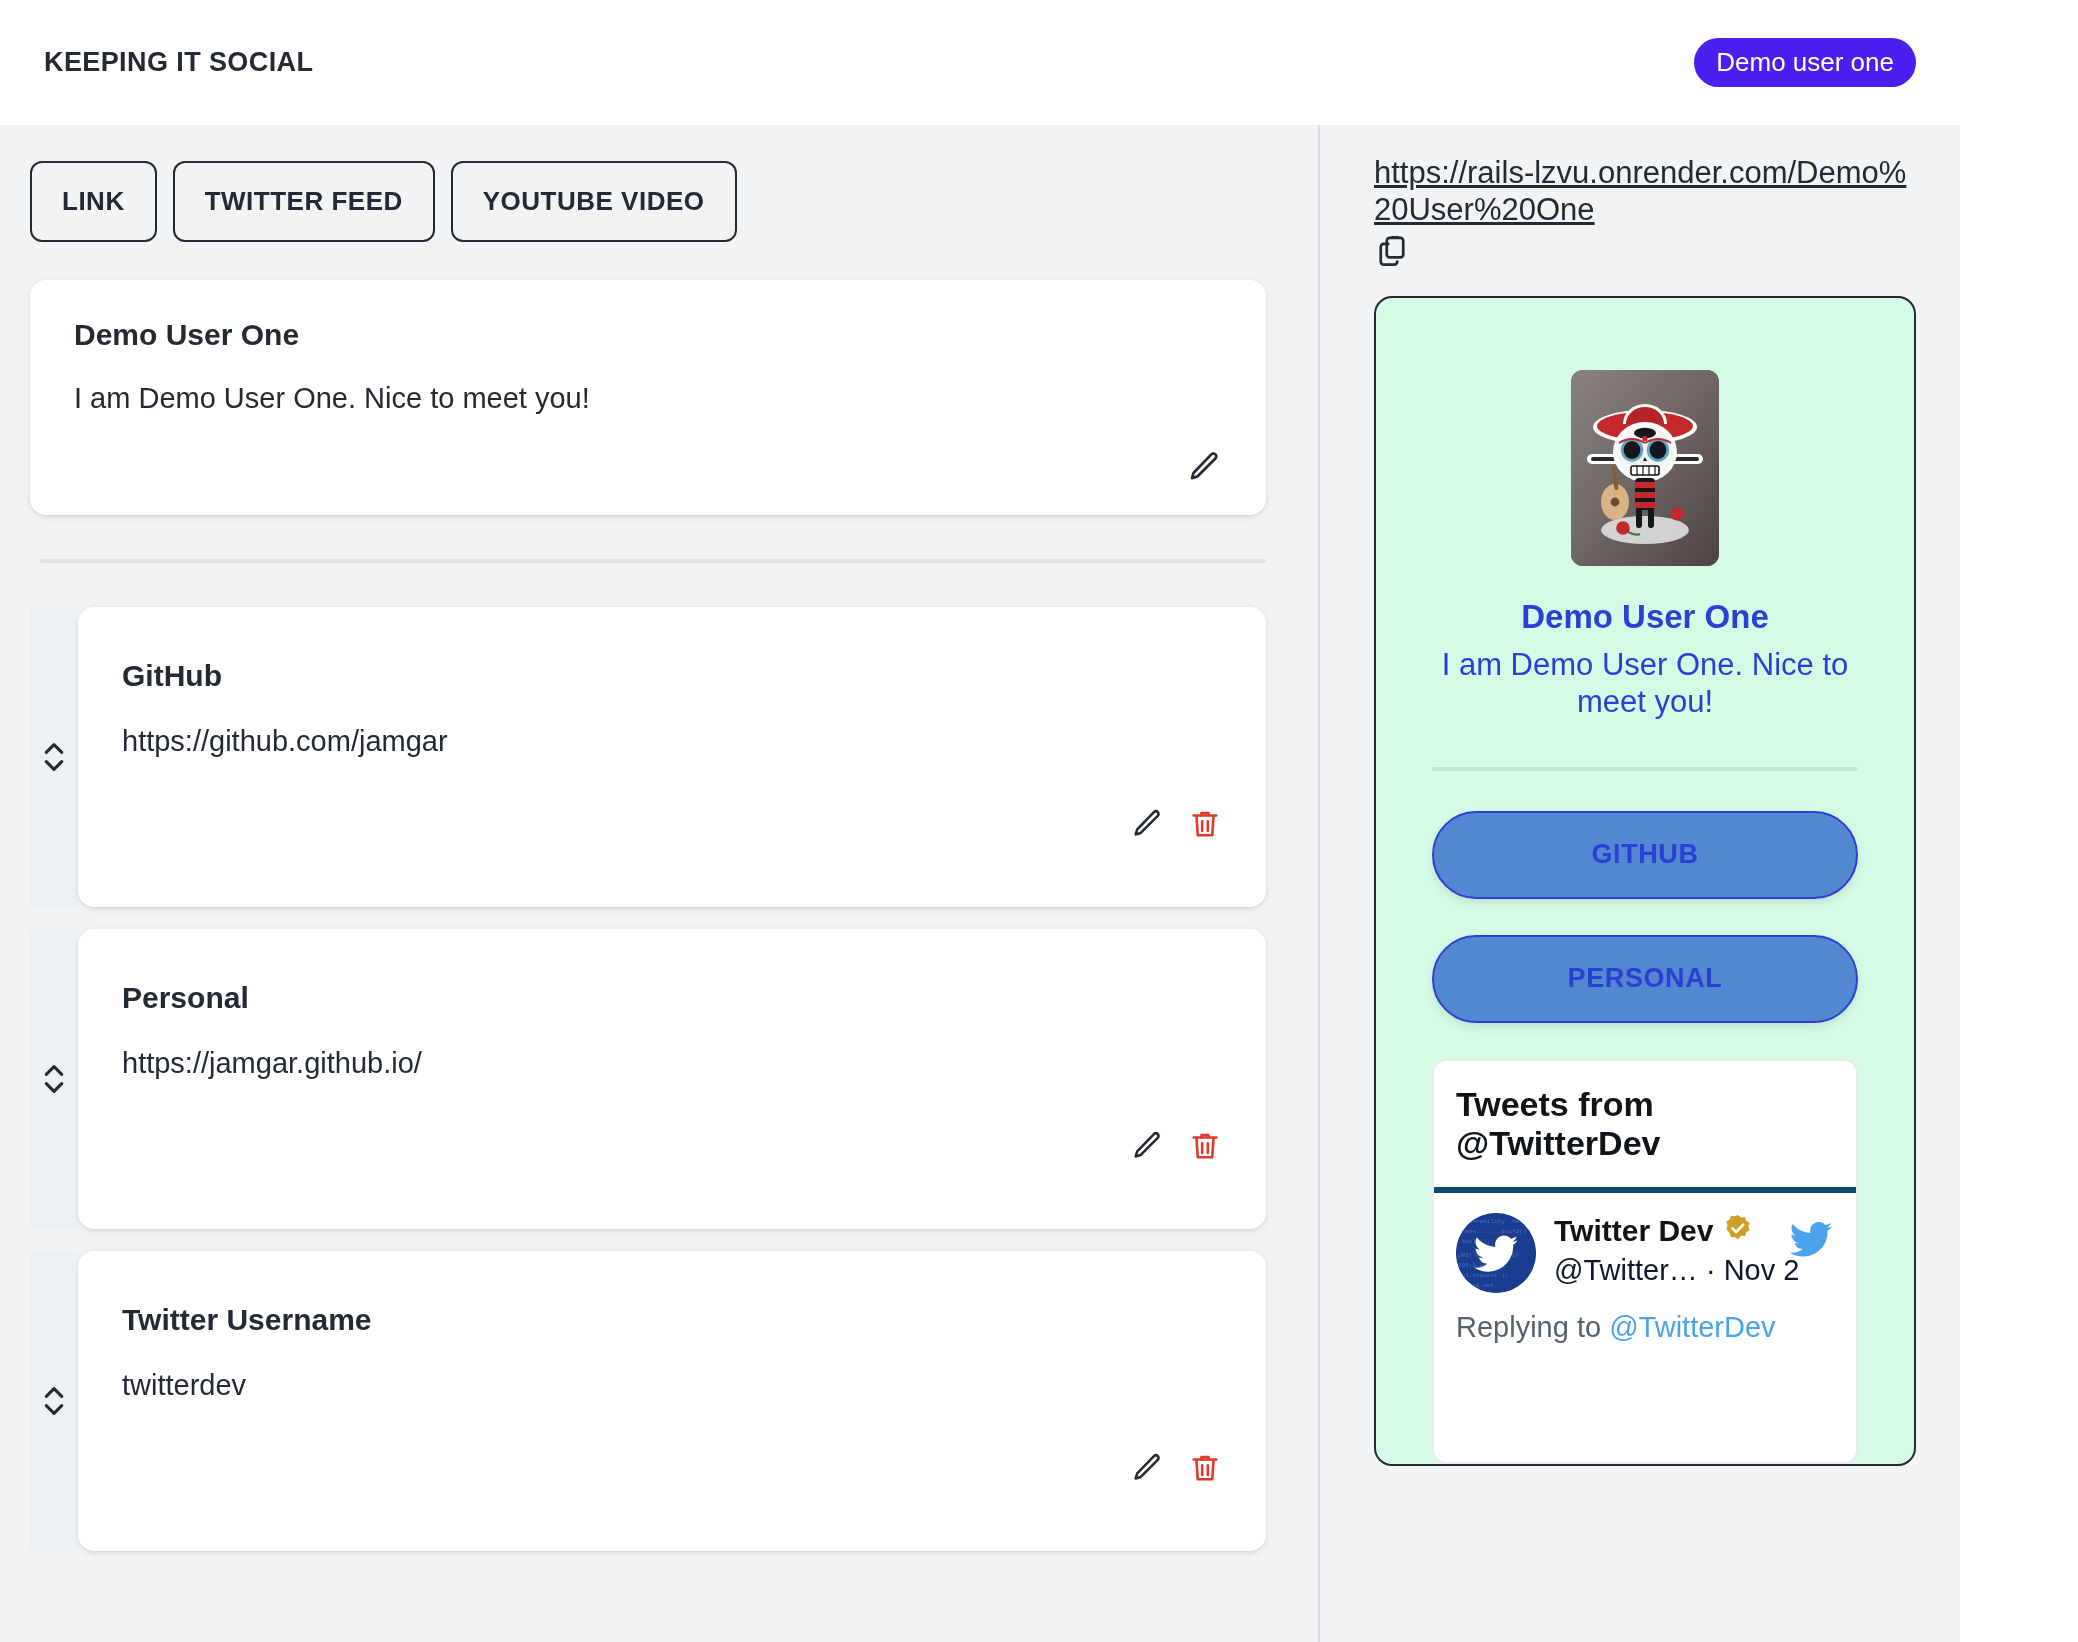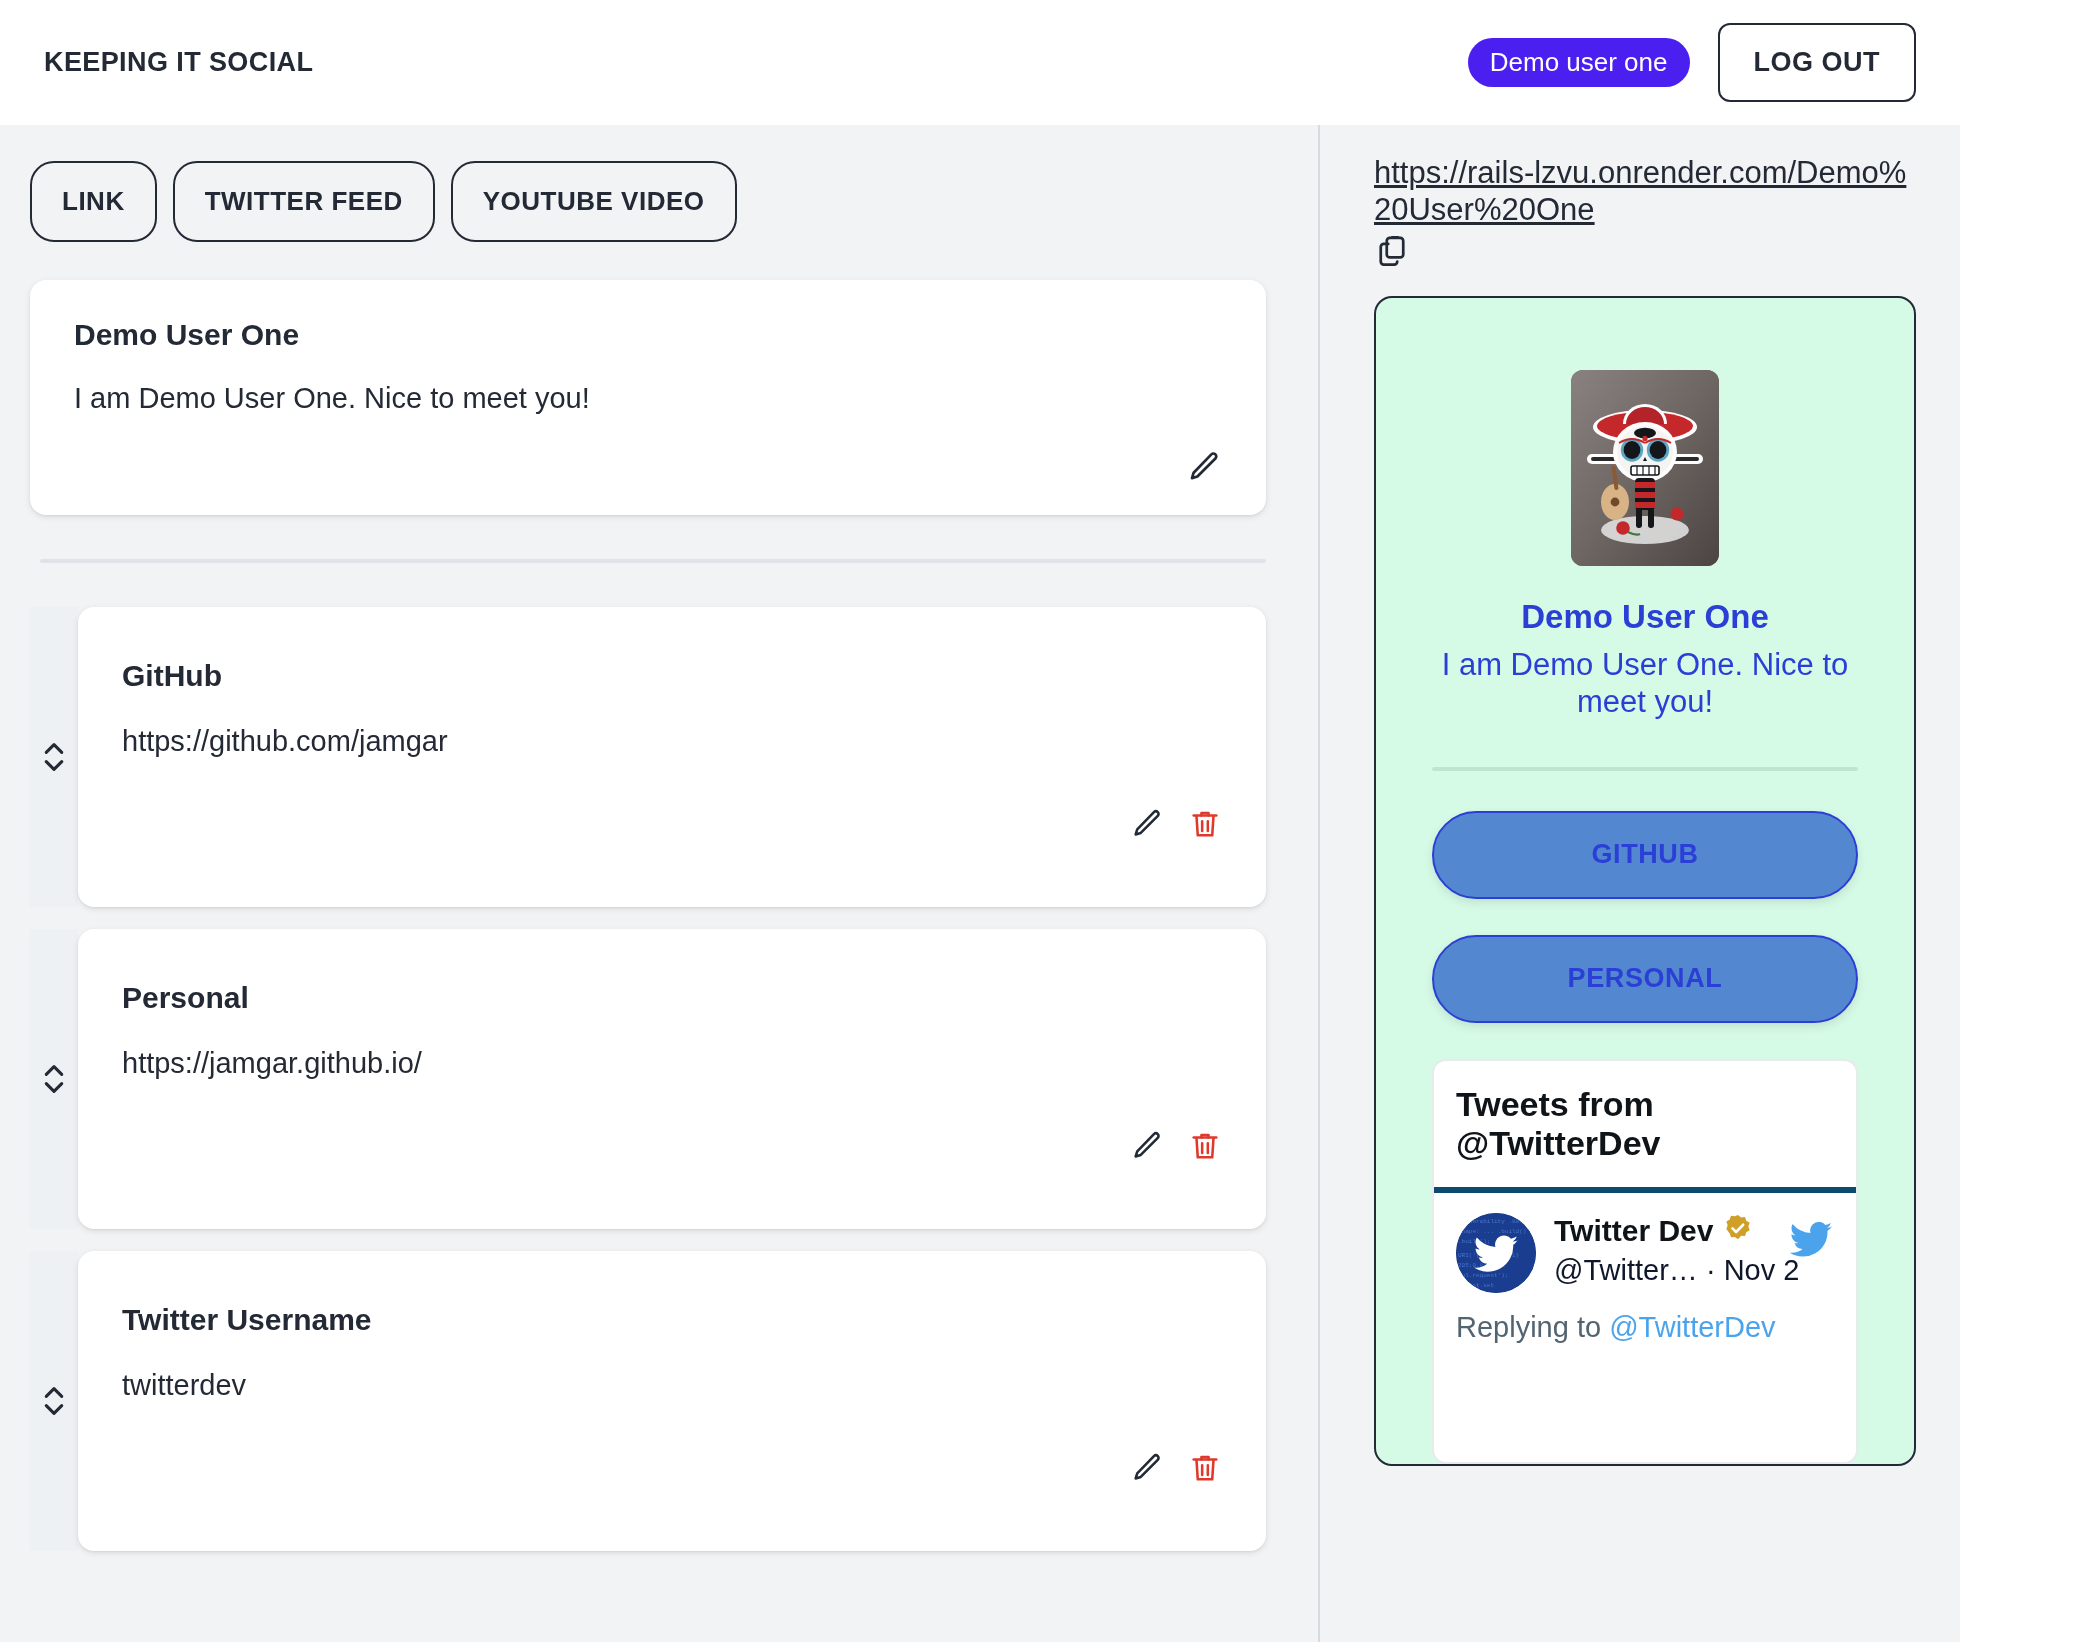--- a/index.html
+++ b/index.html
@@ -61,21 +61,21 @@
   }
   .right-pane {
     flex: 1; background: #f1f3f5;
     padding: 30px 44px 0 54px;
     overflow: hidden;
   }
 
   
   .toolbar { display: flex; gap: 16px; margin-bottom: 38px; }
   .tool-btn {
-    border: 2px solid #232a35; border-radius: 24px;
+    border: 2px solid #232a35; border-radius: 12px;
     background: transparent; color: #232a35;
     font-size: 26px; font-weight: bold; letter-spacing: 0.5px;
     padding: 23px 30px;
     font-family: "Liberation Sans", sans-serif;
     cursor: pointer; white-space: nowrap;
   }
 
   
   .profile-card {
     background: #ffffff; border-radius: 16px;
@@ -213,21 +213,20 @@
 <body>
 
 <div id="app">
 
   <div class="header">
     <div class="brand">KEEPING IT SOCIAL</div>
 
 
     <div class="header-right">
       <span class="user-badge">Demo user one</span>
-      <button class="logout-btn">LOG OUT</button>
     </div>
   </div>
 
   <div class="body">
 
     <div class="left-pane">
 
       <div class="toolbar">
         <button class="tool-btn">LINK</button>
         <button class="tool-btn">TWITTER FEED</button>

